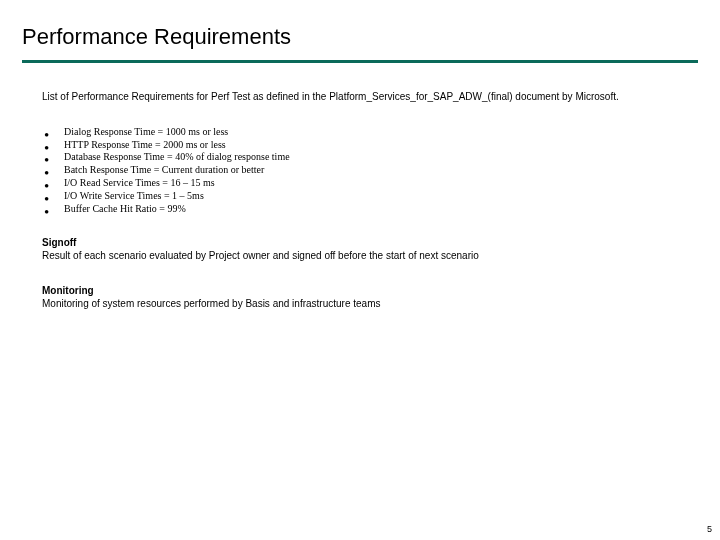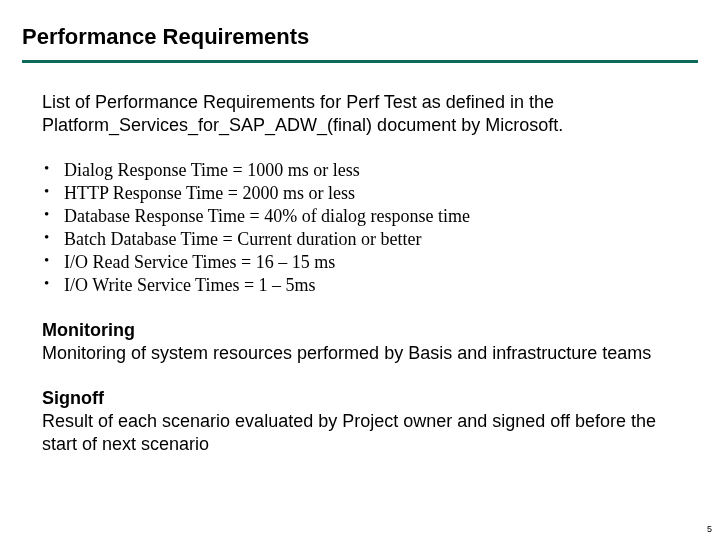--- a/index.html
+++ b/index.html
@@ -14,33 +14,33 @@
   }
   .slide {
     box-sizing: border-box;
     width: 720px;
     height: 540px;
     padding: 24px 22px 20px 22px;
     position: relative;
   }
   .title {
     font-size: 22px;
-    font-weight: 700;
+    font-weight: 400;
     color: #000;
     margin: 0 0 10px 0;
   }
   .rule {
     border: none;
     border-top: 3px solid #0b6a5a;
     margin: 0 0 28px 0;
   }
   .body {
     padding-left: 20px;
     padding-right: 8px;
-    font-size: 18px;
+    font-size: 10px;
     line-height: 1.28;
   }
   .intro {
     margin-bottom: 22px;
   }
   ul.reqs {
     list-style: none;
     margin: 0 0 22px 0;
     padding: 0;
   }
@@ -82,32 +82,33 @@
   <hr class="rule">
 
   <div class="body">
 
     <div class="intro">List of Performance Requirements for Perf Test as defined in the Platform_Services_for_SAP_ADW_(final) document by Microsoft.</div>
 
     <ul class="reqs">
       <li>Dialog Response Time = 1000 ms or less</li>
       <li>HTTP Response Time = 2000 ms or less</li>
       <li>Database Response Time = 40% of dialog response time</li>
-      <li>Batch Database Time = Current duration or better</li>
+      <li>Batch Response Time = Current duration or better</li>
       <li>I/O Read Service Times = 16 – 15 ms</li>
       <li>I/O Write Service Times = 1 – 5ms</li>
+      <li>Buffer Cache Hit Ratio = 99%</li>
     </ul>
+
+    <div class="section">
+      <span class="heading">Signoff</span><br>
+      <span>Result of each scenario evaluated by Project owner and signed off before the start of next scenario</span>
+    </div>
 
     <div class="section">
       <span class="heading">Monitoring</span><br>
       <span>Monitoring of system resources performed by Basis and infrastructure teams</span>
-    </div>
-
-    <div class="section">
-      <span class="heading">Signoff</span><br>
-      <span>Result of each scenario evaluated by Project owner and signed off before the start of next scenario</span>
     </div>
 
   </div>
 
   <div class="pagenum">5</div>
 
 </div>
 
 </body></html>

